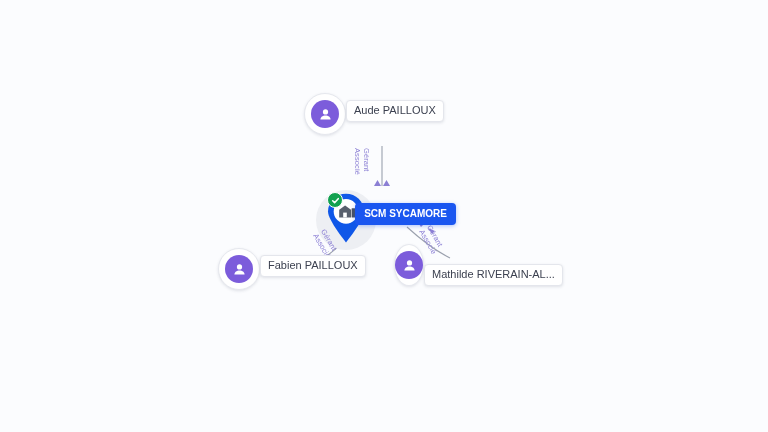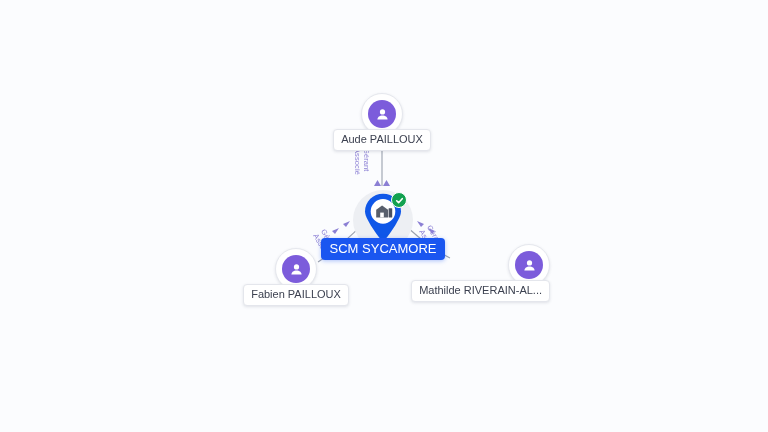--- a/index.html
+++ b/index.html
@@ -24,21 +24,21 @@
     position: absolute;
     inset: 0;
     width: 768px;
     height: 432px;
   }
 
   
   .node {
     position: absolute;
     display: flex;
-    flex-direction: column;
+    flex-direction: row;
     align-items: center;
   }
   .person-node .avatar-ring {
     width: 42px;
     height: 42px;
     border-radius: 50%;
     background: #ffffff;
     border: 1px solid #e6e8ee;
     box-shadow: 0 1px 3px rgba(40,50,80,0.13);
     display: flex;
@@ -111,23 +111,23 @@
     align-items: center;
     justify-content: center;
     box-sizing: border-box;
   }
   .company-label {
     margin-top: -13px;
     background: #1a56f0;
     color: #ffffff;
     border: none;
     border-radius: 4px;
-    font-size: 13px;
+    font-size: 10px;
     line-height: 13px;
-    font-weight: 400;
+    font-weight: 700;
     padding: 4px 9px 5px 9px;
     white-space: nowrap;
     box-shadow: 0 1px 4px rgba(26,86,240,0.35);
     position: relative;
     z-index: 8;
   }
 
   
   .edge-label {
     position: absolute;

